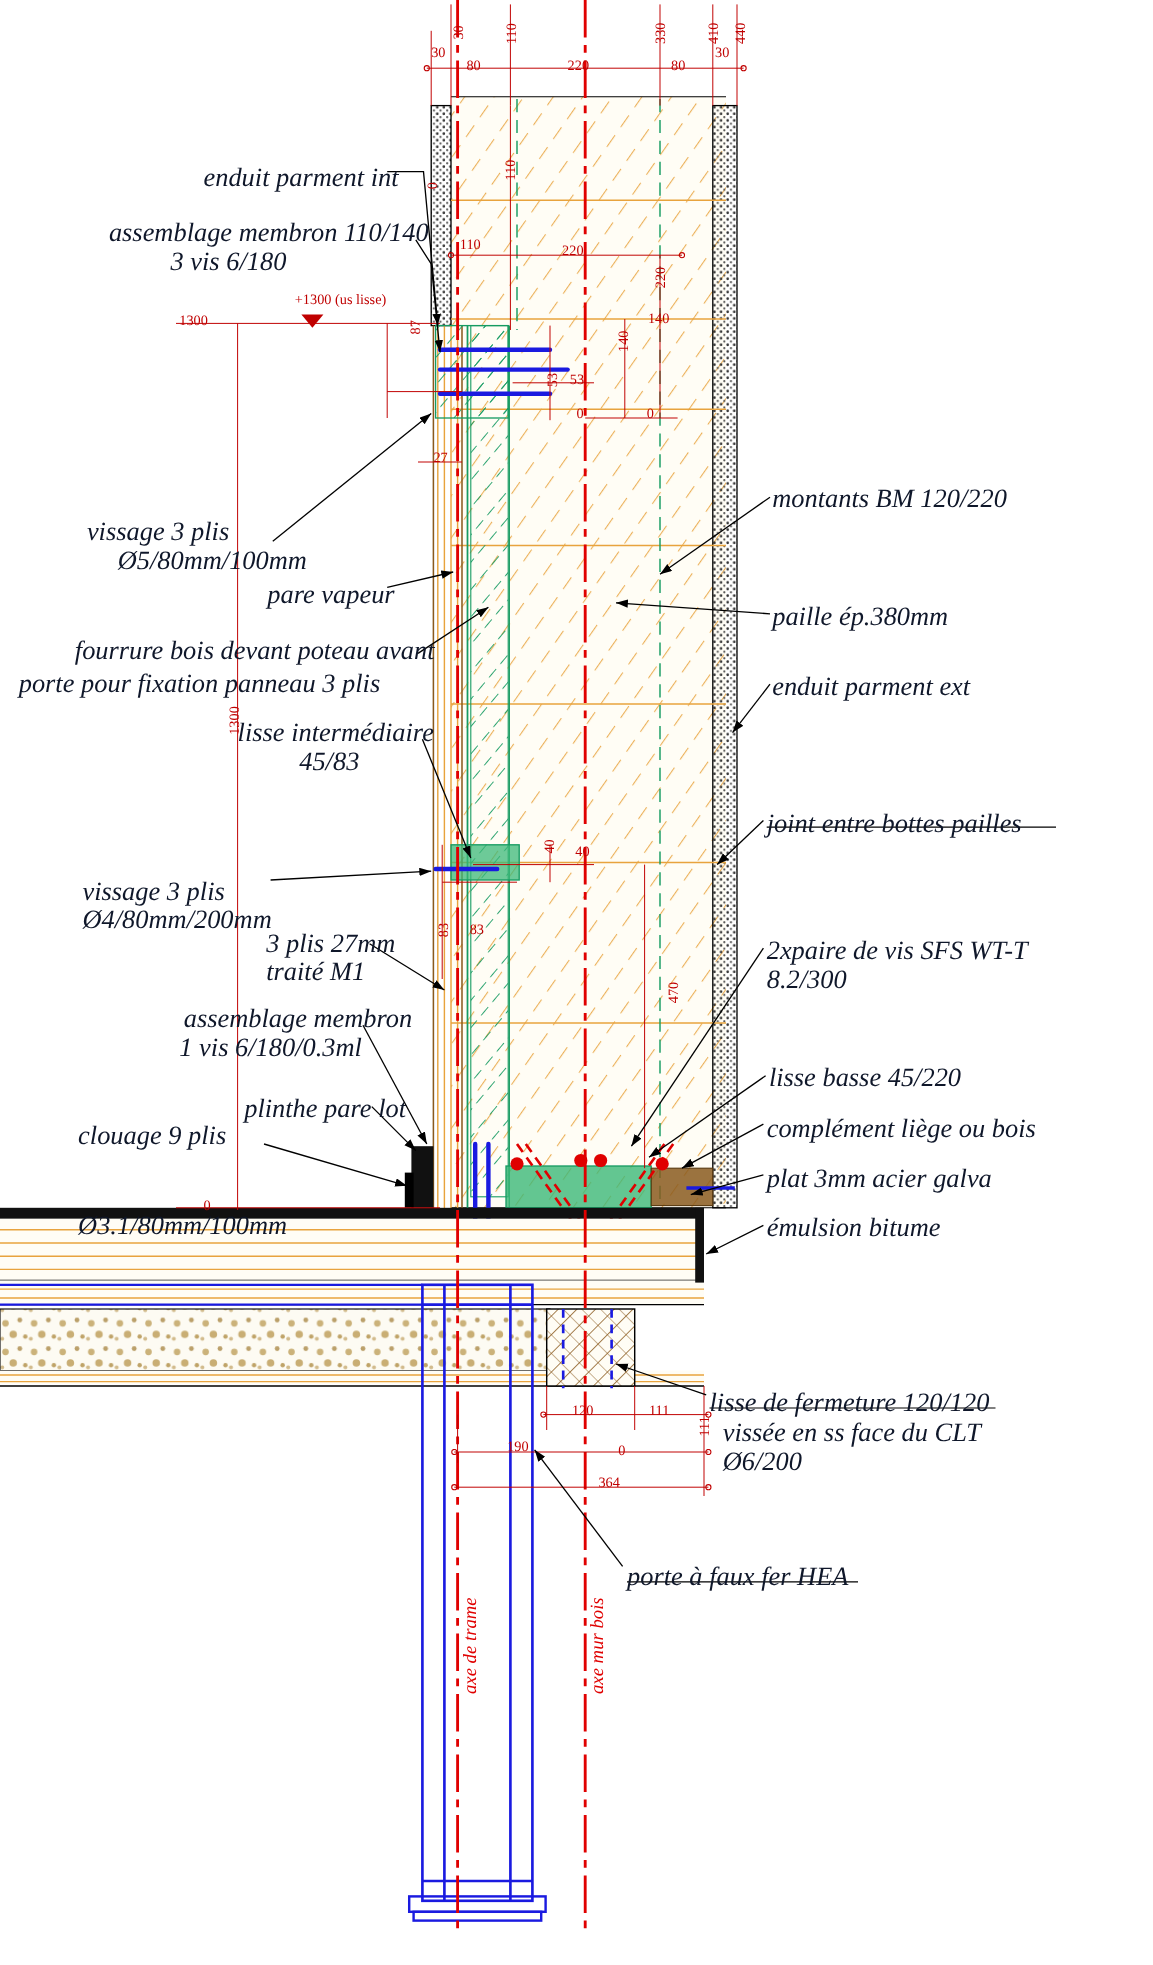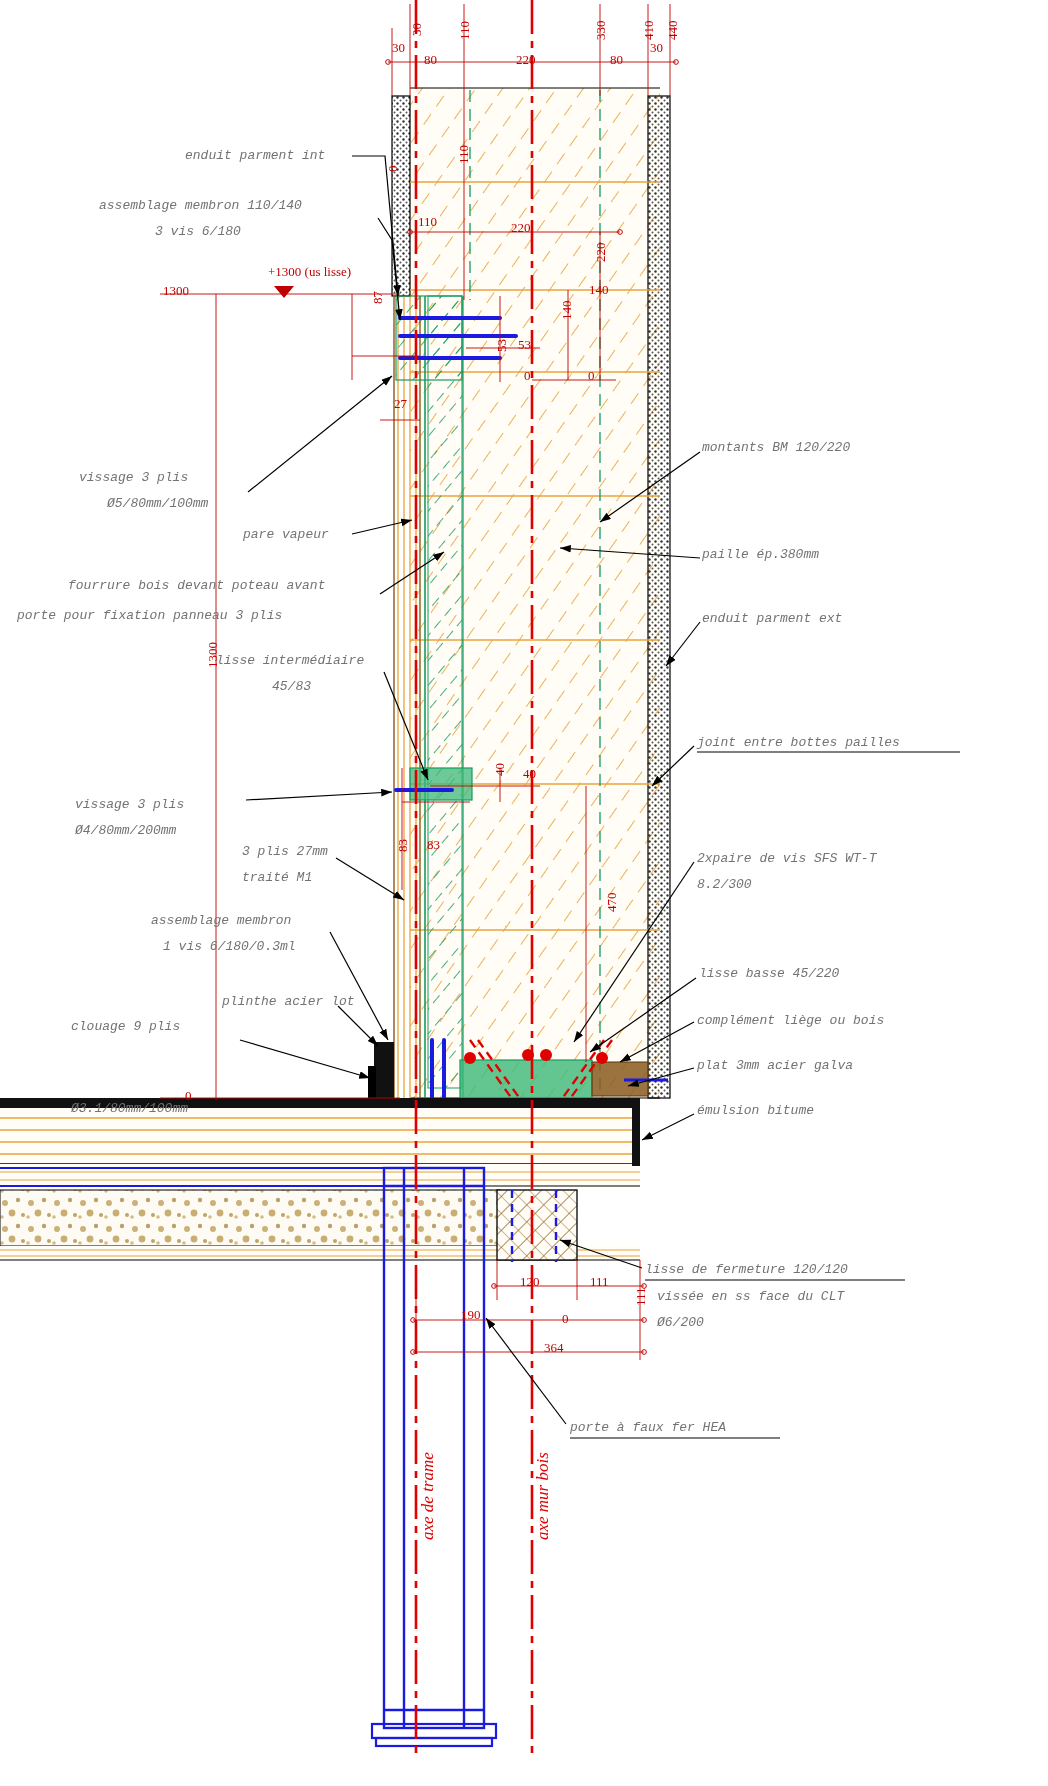--- a/index.html
+++ b/index.html
@@ -1,21 +1,21 @@
 <!DOCTYPE html>
 <html><head>
 <meta charset="utf-8">
 <style>
   html,body{margin:0;padding:0;background:#ffffff;}
   body{width:1048px;height:1786px;position:relative;overflow:hidden;
        font-family:"Liberation Serif",serif;}
   #stage{position:absolute;left:0;top:0;width:1048px;height:1786px;}
   svg{position:absolute;left:0;top:0;}
-  .lbl{position:absolute;font-style:italic;font-family:Liberation Mono, monospace;
-       font-size:13px;color:#737373;white-space:nowrap;line-height:1.22;}
+  .lbl{position:absolute;font-style:italic;font-family:Liberation Serif, serif;
+       font-size:24px;color:#0f172a;white-space:nowrap;line-height:1.22;}
   .dim{position:absolute;font-family:"Liberation Serif",serif;font-size:13px;
        color:#c00000;white-space:nowrap;}
   .dim.vert{transform:rotate(-90deg);transform-origin:left top;}
   .axis-txt{position:absolute;font-family:"Liberation Serif",serif;font-size:17px;
        font-style:italic;color:#e00000;white-space:nowrap;
        transform:rotate(-90deg);transform-origin:left top;}
 </style>
 </head>
 <body>
 
@@ -287,23 +287,23 @@
   <div class="lbl" style="left:79px;top:496px;margin-left:28px;">Ø5/80mm/100mm</div>
   <div class="lbl" style="left:243px;top:527px;">pare vapeur</div>
   <div class="lbl" style="left:68px;top:578px;">fourrure bois devant poteau avant</div>
   <div class="lbl" style="left:17px;top:608px;">porte pour fixation panneau 3 plis</div>
   <div class="lbl" style="left:216px;top:653px;">lisse intermédiaire</div>
   <div class="lbl" style="left:272px;top:679px;">45/83</div>
   <div class="lbl" style="left:75px;top:797px;">vissage 3 plis</div>
   <div class="lbl" style="left:75px;top:823px;">Ø4/80mm/200mm</div>
   <div class="lbl" style="left:242px;top:844px;">3 plis 27mm</div>
   <div class="lbl" style="left:242px;top:870px;">traité M1</div>
-  <div class="lbl" style="left:151px;top:913px;text-align:right;">assemblage membron</div>
+  <div class="lbl" style="left:167px;top:913px;text-align:right;">assemblage membron</div>
   <div class="lbl" style="left:163px;top:939px;">1 vis 6/180/0.3ml</div>
-  <div class="lbl" style="left:222px;top:994px;">plinthe acier lot</div>
+  <div class="lbl" style="left:222px;top:994px;">plinthe pare lot</div>
   <div class="lbl" style="left:71px;top:1019px;">clouage 9 plis</div>
   <div class="lbl" style="left:71px;top:1101px;">Ø3.1/80mm/100mm</div>
 </div>
 
 <div>
   <div class="lbl" style="left:702px;top:440px;">montants BM 120/220</div>
   <div class="lbl" style="left:702px;top:547px;">paille ép.380mm</div>
   <div class="lbl" style="left:702px;top:611px;">enduit parment ext</div>
   <div class="lbl" style="left:697px;top:735px;">joint entre bottes pailles</div>
   <div class="lbl" style="left:697px;top:851px;">2xpaire de vis SFS WT-T</div>
@@ -353,21 +353,21 @@
   <div class="dim" style="left:511px;top:220px;">220</div>
   <div class="dim vert" style="left:593px;top:262px;">220</div>
   <div class="dim" style="left:589px;top:282px;">140</div>
   <div class="dim vert" style="left:559px;top:320px;">140</div>
   <div class="dim" style="left:518px;top:337px;">53</div>
   <div class="dim vert" style="left:494px;top:352px;">53</div>
   <div class="dim" style="left:524px;top:368px;">0</div>
   <div class="dim" style="left:588px;top:368px;">0</div>
   <div class="dim vert" style="left:385px;top:172px;">0</div>
   <div class="dim vert" style="left:370px;top:304px;">87</div>
-  <div class="dim" style="left:394px;top:396px;text-align:right;">27</div>
+  <div class="dim" style="left:394px;top:408px;text-align:right;">27</div>
   <div class="dim vert" style="left:205px;top:668px;">1300</div>
   <div class="dim" style="left:523px;top:766px;">40</div>
   <div class="dim vert" style="left:492px;top:776px;">40</div>
   <div class="dim" style="left:427px;top:837px;">83</div>
   <div class="dim vert" style="left:395px;top:852px;">83</div>
   <div class="dim vert" style="left:604px;top:912px;">470</div>
   <div class="dim" style="left:185px;top:1088px;">0</div>
 </div>
 
 <div>

